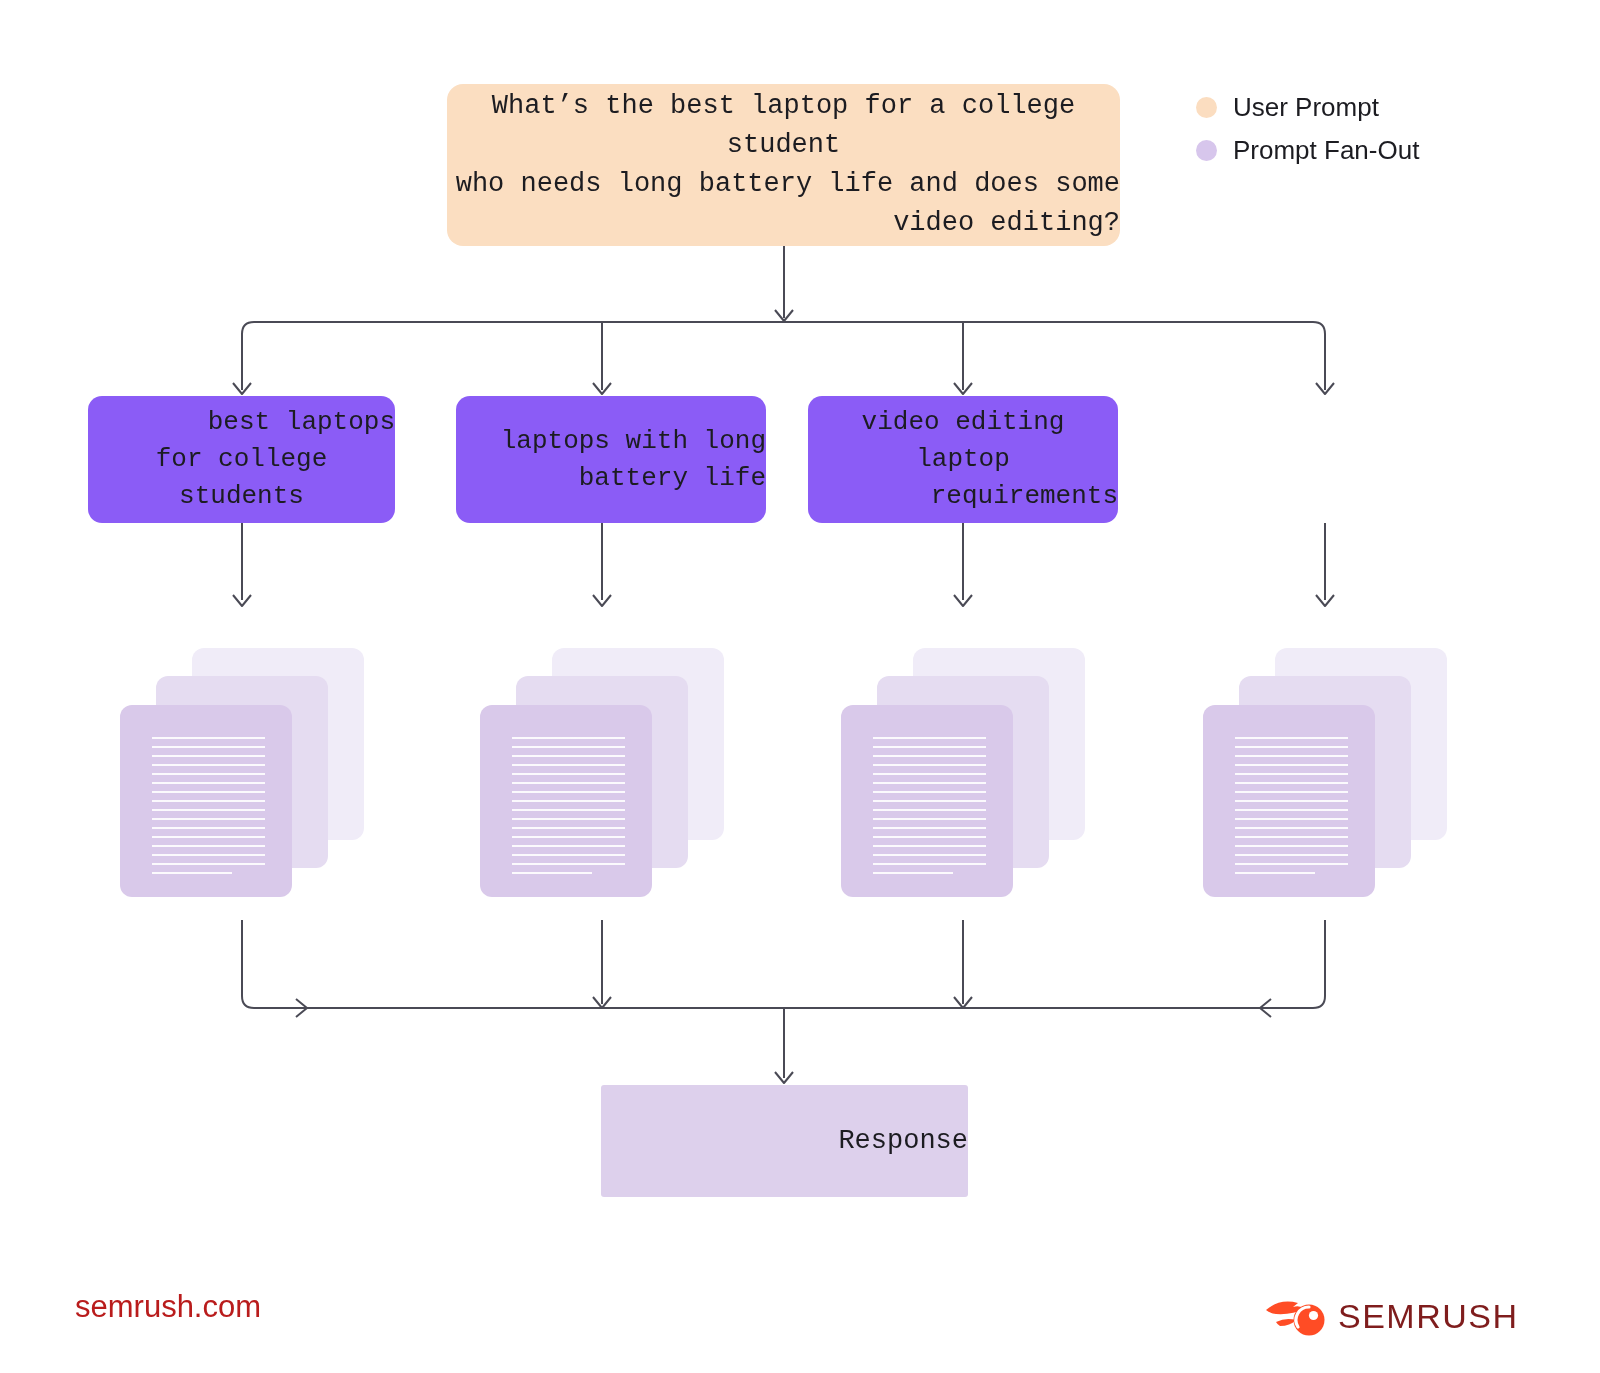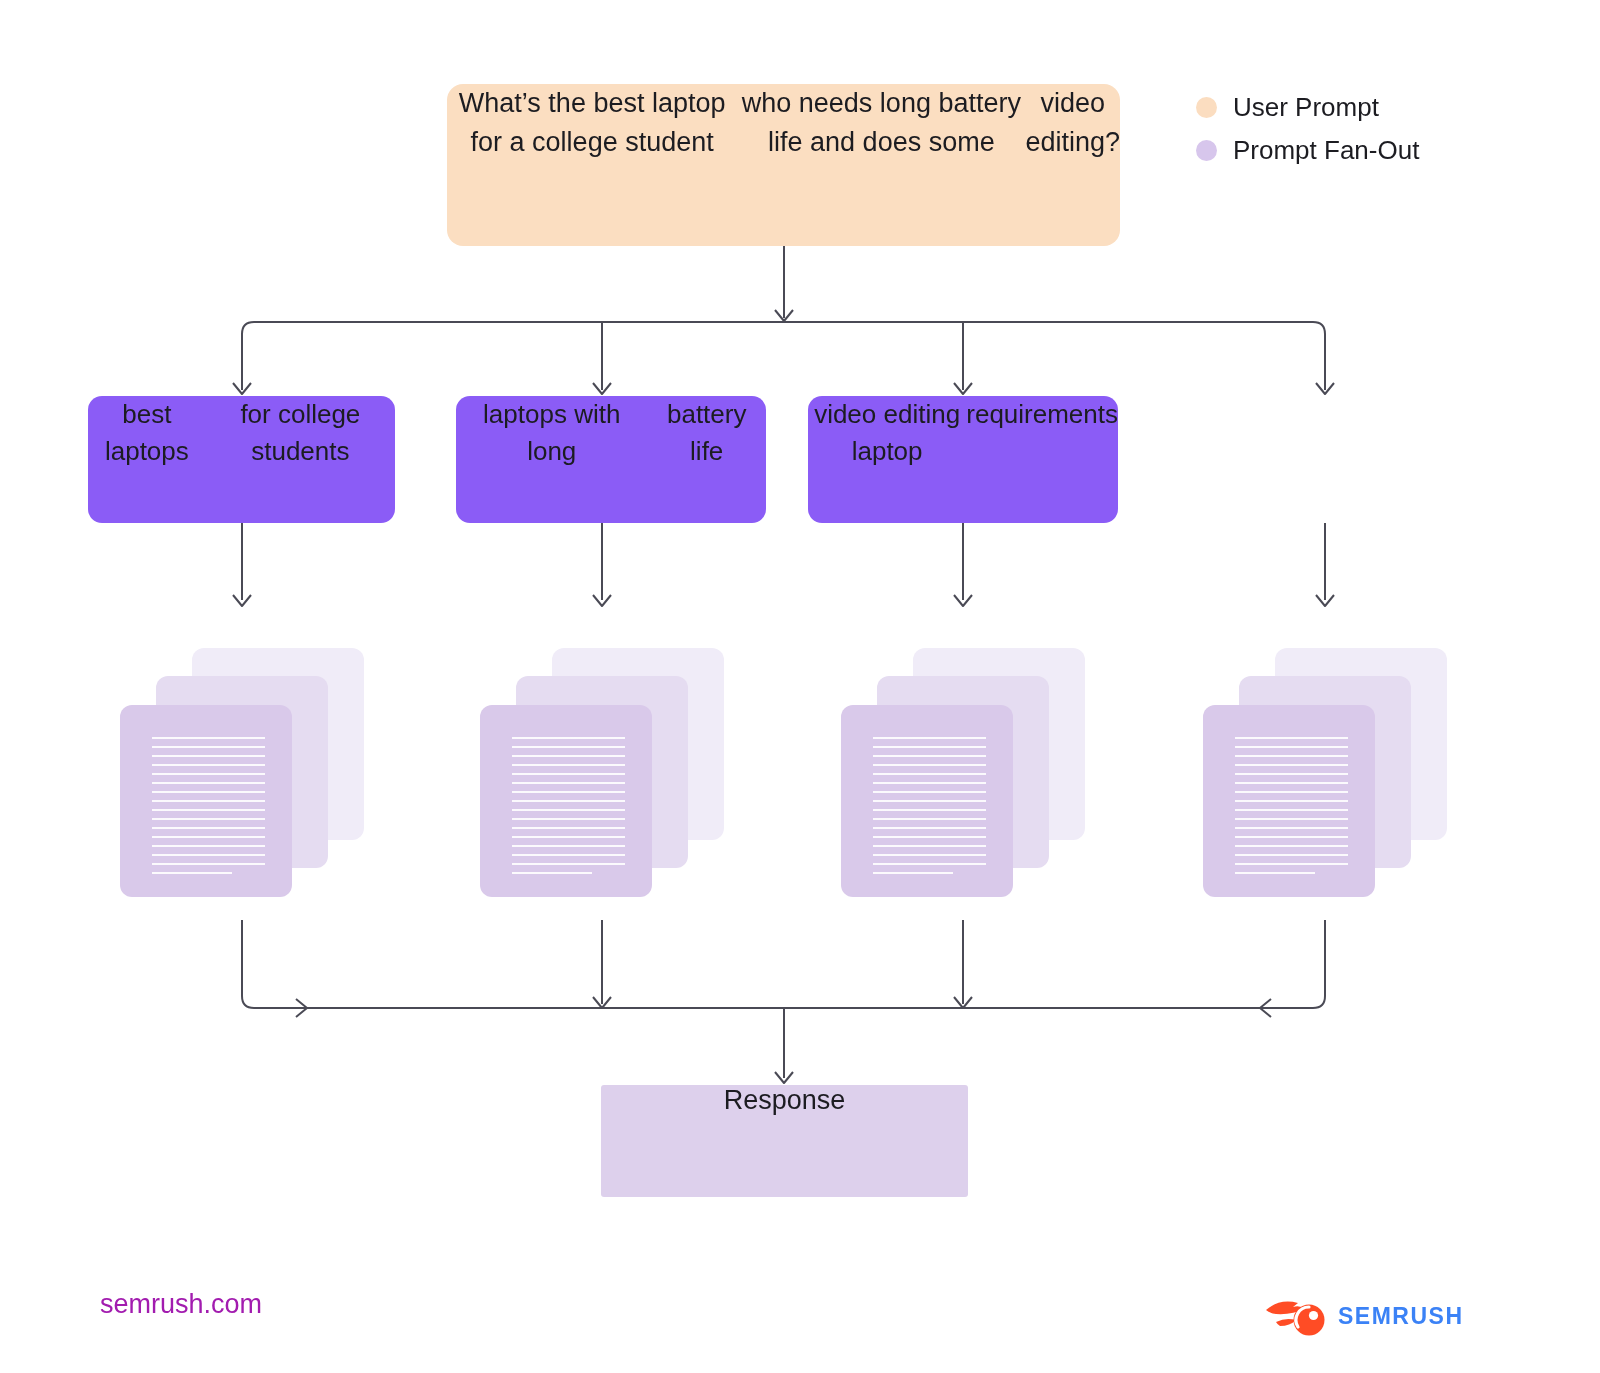--- a/index.html
+++ b/index.html
@@ -3,22 +3,22 @@
 <meta charset="utf-8">
 <style>
   html,body { margin:0; padding:0; background:#ffffff; }
   .canvas {
     position:relative; width:1600px; height:1373px; background:#ffffff;
     font-family:"Liberation Sans", sans-serif; color:#1c1c21; overflow:hidden;
   }
   .connectors { position:absolute; left:0; top:0; pointer-events:none; }
 
   .box {
-    position:absolute; display:flex; flex-direction:row;
-    align-items:flex-start; justify-content:center; text-align:center;
+    position:absolute; display:flex; flex-direction:column;
+    align-items:flex-end; justify-content:center; text-align:center;font-family:Liberation Mono, monospace;
   }
   .box span { display:block; }
 
   .prompt-box {
     left:447px; top:84px; width:673px; height:162px;
     background:#FBDEC1; border-radius:16px; font-size:27px; line-height:39px;
   }
   .query-box {
     top:396px; height:127px; background:#8b5cf6; border-radius:14px;
     font-size:26px; line-height:37px;
@@ -39,24 +39,24 @@
   .page-back  { left:72px; top:0;    background:#F0ECF8; }
   .page-mid   { left:36px; top:28px; background:#E5DCF1; }
   .page-front { left:0;    top:57px; background:#D9C9EA; }
   .doc-lines {
     position:absolute; left:32px; top:32px; width:113px; height:130px;
     background:repeating-linear-gradient(to bottom, #ffffff 0px, #ffffff 2px, transparent 2px, transparent 9px);
     opacity:.9;
   }
   .doc-lastline { position:absolute; left:32px; top:167px; width:80px; height:2px; background:#ffffff; opacity:.9; }
 
-  .footer-site { position:absolute; left:100px; top:1289px; font-size:27px; color:#a21caf; }
+  .footer-site { position:absolute; left:75px; top:1289px; font-size:31px; color:#b91c1c; }
   .brand { position:absolute; left:1264px; top:1294px; display:flex; align-items:center; }
   .brand-icon { margin-right:8px; }
-  .brand-text { font-size:23px; font-weight:bold; letter-spacing:1.5px; color:#3b82f6; }
+  .brand-text { font-size:34px; font-weight:normal; letter-spacing:1.5px; color:#7f1d1d; }
 </style>
 </head>
 <body>
 
 <div class="canvas">
 
   <svg class="connectors" width="1600" height="1373" viewBox="0 0 1600 1373" fill="none" stroke="#4A4A55" stroke-width="2" stroke-linejoin="round">
 
     <path d="M784 246 V318"></path>
     <path d="M775 310 L784 321 L793 310"></path>

